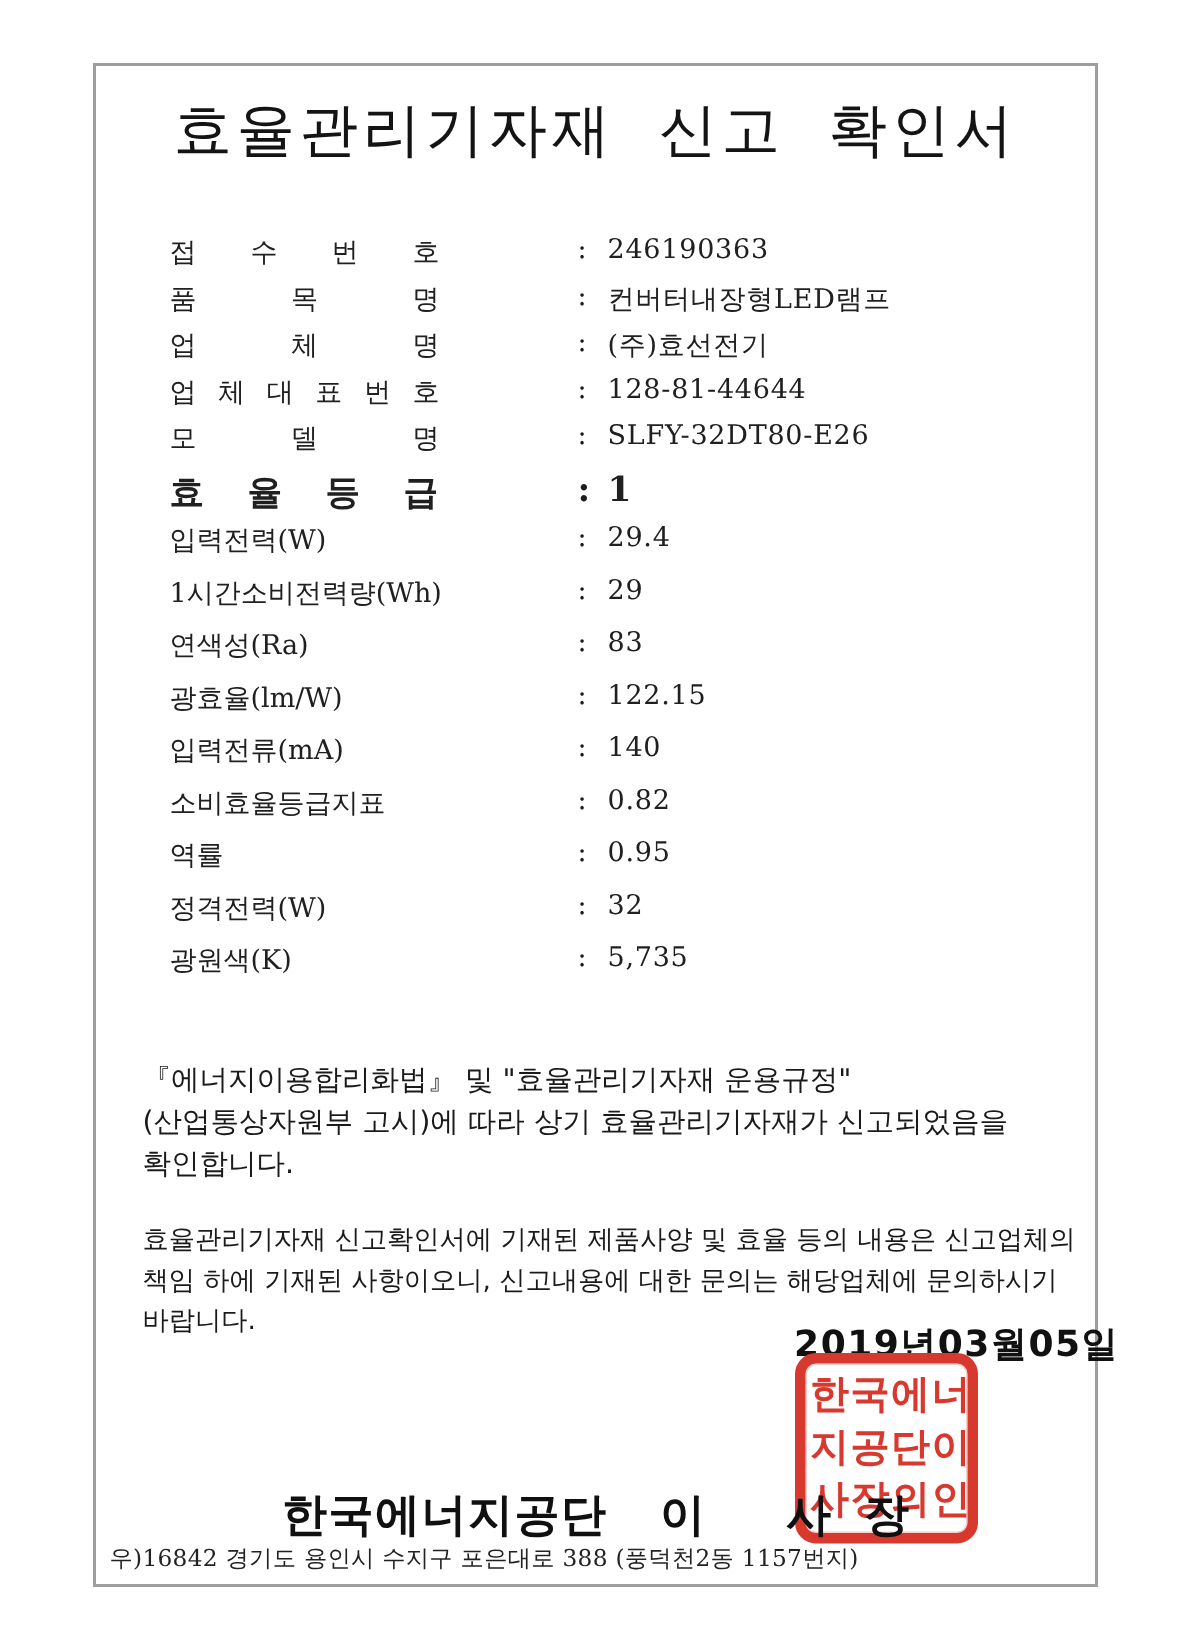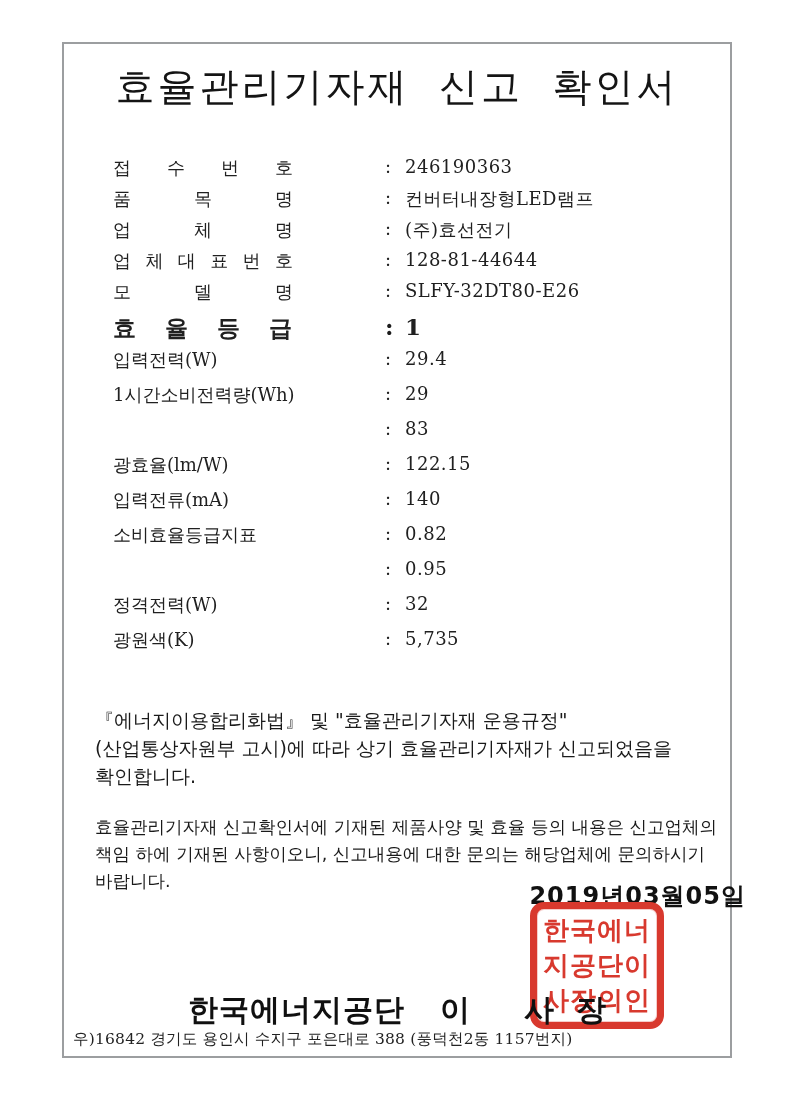--- a/index.html
+++ b/index.html
@@ -84,21 +84,21 @@
     z-index: 3;
   }
   .signature .sig-part { position: absolute; top: 0; white-space: nowrap; margin-top: 48px; }
   .sig-org   { left: 0; }
   .sig-lee   { left: 252px; }
   .sig-sa    { left: 336px; }
   .sig-jang  { left: 388px; }
   .stamp {
     position: absolute;
     left: 466px; top: 858px;
-    width: 134px; height: 127px;
+    width: 122px; height: 127px;
     border: 7px solid #d8392e;
     border-radius: 14px;
     z-index: 2;
     display: flex; flex-direction: column;
     justify-content: center;
     padding: 2px 3px;
     background: transparent;
     box-shadow: inset 0 0 0 1px rgba(216,57,46,0.25);
   }
   .stamp .stamp-line {
@@ -162,39 +162,41 @@
       <span class="lbl">입력전력(W)</span>
       <span class="colon">:</span>
       <span class="val">29.4</span>
     </div>
     <div class="frow tall">
       <span class="lbl">1시간소비전력량(Wh)</span>
       <span class="colon">:</span>
       <span class="val">29</span>
     </div>
     <div class="frow tall">
+      <span class="lbl">연색성(Ra)</span>
       <span class="colon">:</span>
       <span class="val">83</span>
     </div>
     <div class="frow tall">
       <span class="lbl">광효율(lm/W)</span>
       <span class="colon">:</span>
       <span class="val">122.15</span>
     </div>
     <div class="frow tall">
       <span class="lbl">입력전류(mA)</span>
       <span class="colon">:</span>
       <span class="val">140</span>
     </div>
     <div class="frow tall">
       <span class="lbl">소비효율등급지표</span>
       <span class="colon">:</span>
       <span class="val">0.82</span>
     </div>
     <div class="frow tall">
+      <span class="lbl">역률</span>
       <span class="colon">:</span>
       <span class="val">0.95</span>
     </div>
     <div class="frow tall">
       <span class="lbl">정격전력(W)</span>
       <span class="colon">:</span>
       <span class="val">32</span>
     </div>
     <div class="frow tall">
       <span class="lbl">광원색(K)</span>

